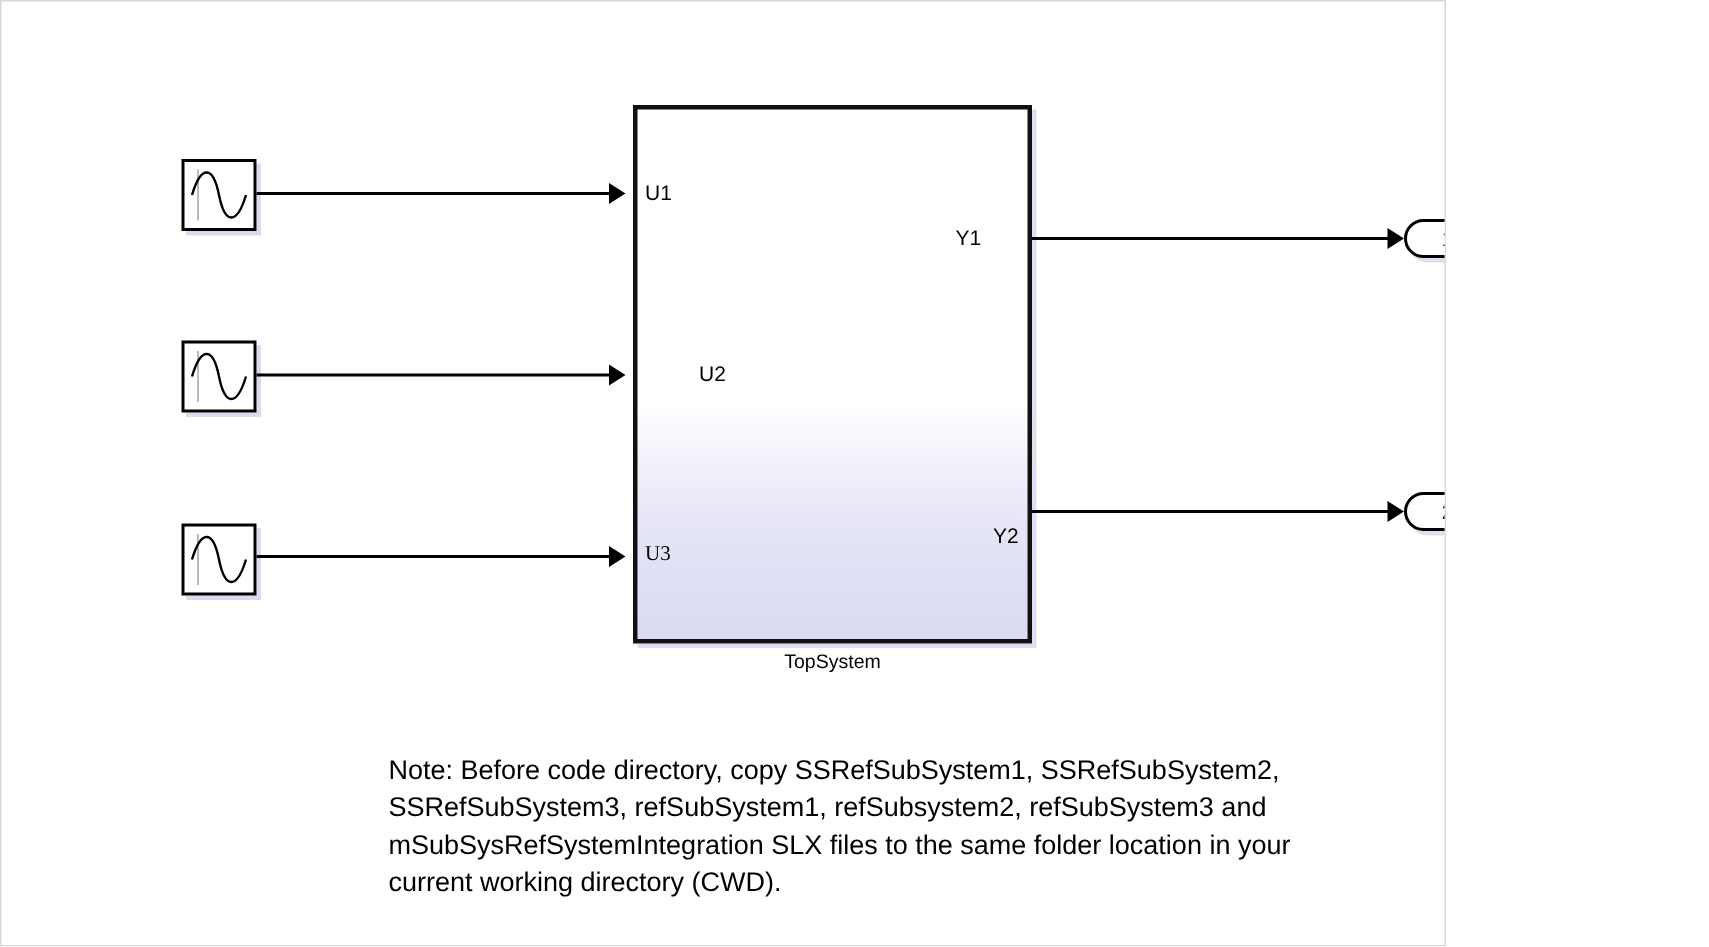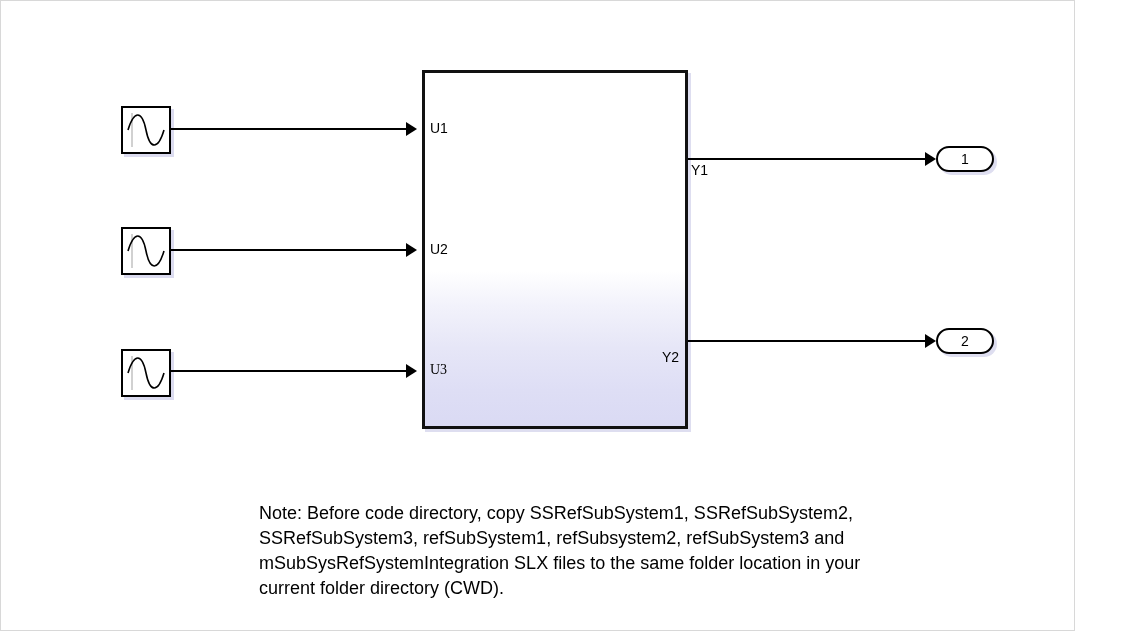--- a/index.html
+++ b/index.html
@@ -3,21 +3,21 @@
 <meta charset="utf-8">
 <title>Simulink Model Canvas</title>
 <style>
   html, body {
     margin: 0;
     padding: 0;
     background: #ffffff;
   }
   #canvas {
     position: relative;
-    width: 1075px;
+    width: 964px;
     height: 631px;
     background: #ffffff;
     border: 1px solid #d8d8d8;
     box-sizing: border-box;
     overflow: hidden;
     font-family: "Liberation Sans", sans-serif;
   }
 
   
   .wire {
@@ -138,39 +138,40 @@
       <line x1="9" y1="5" x2="9" y2="39" stroke="#b9b9b9" stroke-width="1.3"></line>
       <path d="M5 22 C 11 2, 19 2, 23 22 C 27 42, 35 42, 41 22" fill="none" stroke="#000000" stroke-width="1.6"></path>
     </svg>
   </div>
   <div class="wire" style="left:170px; top:369px; width:235px;"></div>
   <div class="arrowhead" style="left:405px; top:363px;"></div>
 
   <div class="subsystem"></div>
 
   <div class="port-label port-in" style="top:120px;">U1</div>
-  <div class="port-label port-in" style="top:241px;">U2</div>
+  <div class="port-label port-in" style="top:241px;margin-left:36px;">U2</div>
   <div class="port-label port-in" style="top:362px;font-family:Liberation Serif, serif;">U3</div>
 
-  <div class="port-label" style="left:690px; top:150px;margin-top:12px;">Y1</div>
+  <div class="port-label" style="left:636px; top:150px;">Y1</div>
   <div class="port-label" style="left:661px; top:332px;margin-top:17px;">Y2</div>
 
+  <div class="block-caption" style="left:421px; top:432px; width:266px;">TopSystem</div>
 
   <div class="wire" style="left:687px; top:157px; width:243px;"></div>
   <div class="arrowhead" style="left:924px; top:151px;"></div>
   <div class="outport" style="left:935px; top:145px;">
     <span>1</span>
   </div>
 
   <div class="wire" style="left:687px; top:339px; width:243px;"></div>
   <div class="arrowhead" style="left:924px; top:333px;"></div>
   <div class="outport" style="left:935px; top:327px;">
     <span>2</span>
   </div>
 
   <div class="note">
     <span>Note: Before code directory, copy SSRefSubSystem1, SSRefSubSystem2,</span>
     <span>SSRefSubSystem3, refSubSystem1, refSubsystem2, refSubSystem3 and</span>
     <span>mSubSysRefSystemIntegration SLX files to the same folder location in your</span>
-    <span>current folder directory (CWD).</span>
+    <span>current working directory (CWD).</span>
   </div>
 
 </div>
 
 </body></html>

